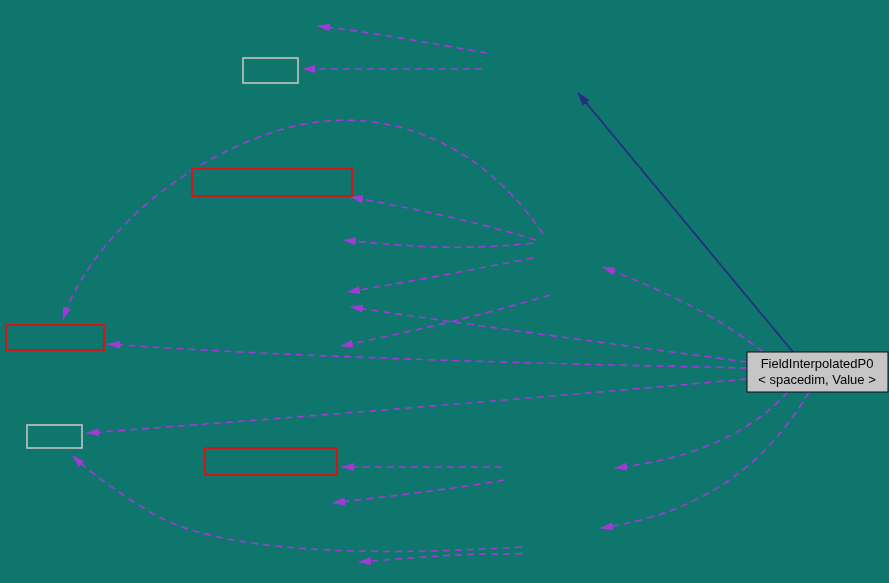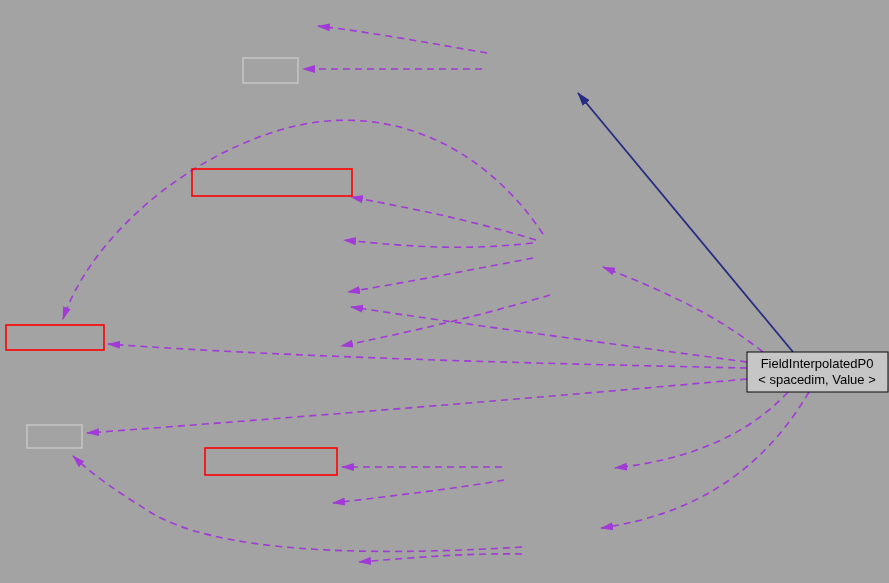--- a/index.html
+++ b/index.html
@@ -1,16 +1,16 @@
 <!DOCTYPE html>
 <html><head>
 <meta charset="utf-8">
 <style>
   html,body{margin:0;padding:0;background:#000;}
-  .graph-wrap{position:relative;width:889px;height:583px;background:#a3a3a3;overflow:hidden;}
+  .graph-wrap{position:relative;width:889px;height:583px;background:#0f766e;overflow:hidden;}
   svg{display:block;}
   .main-label{font-family:"Liberation Sans","DejaVu Sans",sans-serif;font-size:13px;}
 </style>
 </head>
 <body>
 
 <div class="graph-wrap">
   <svg width="889" height="583" viewBox="0 0 889 583" xmlns="http://www.w3.org/2000/svg">
     <defs>
       <marker id="arrow-purple" markerUnits="userSpaceOnUse" markerWidth="13" markerHeight="9" refX="12" refY="4.5" orient="auto">

